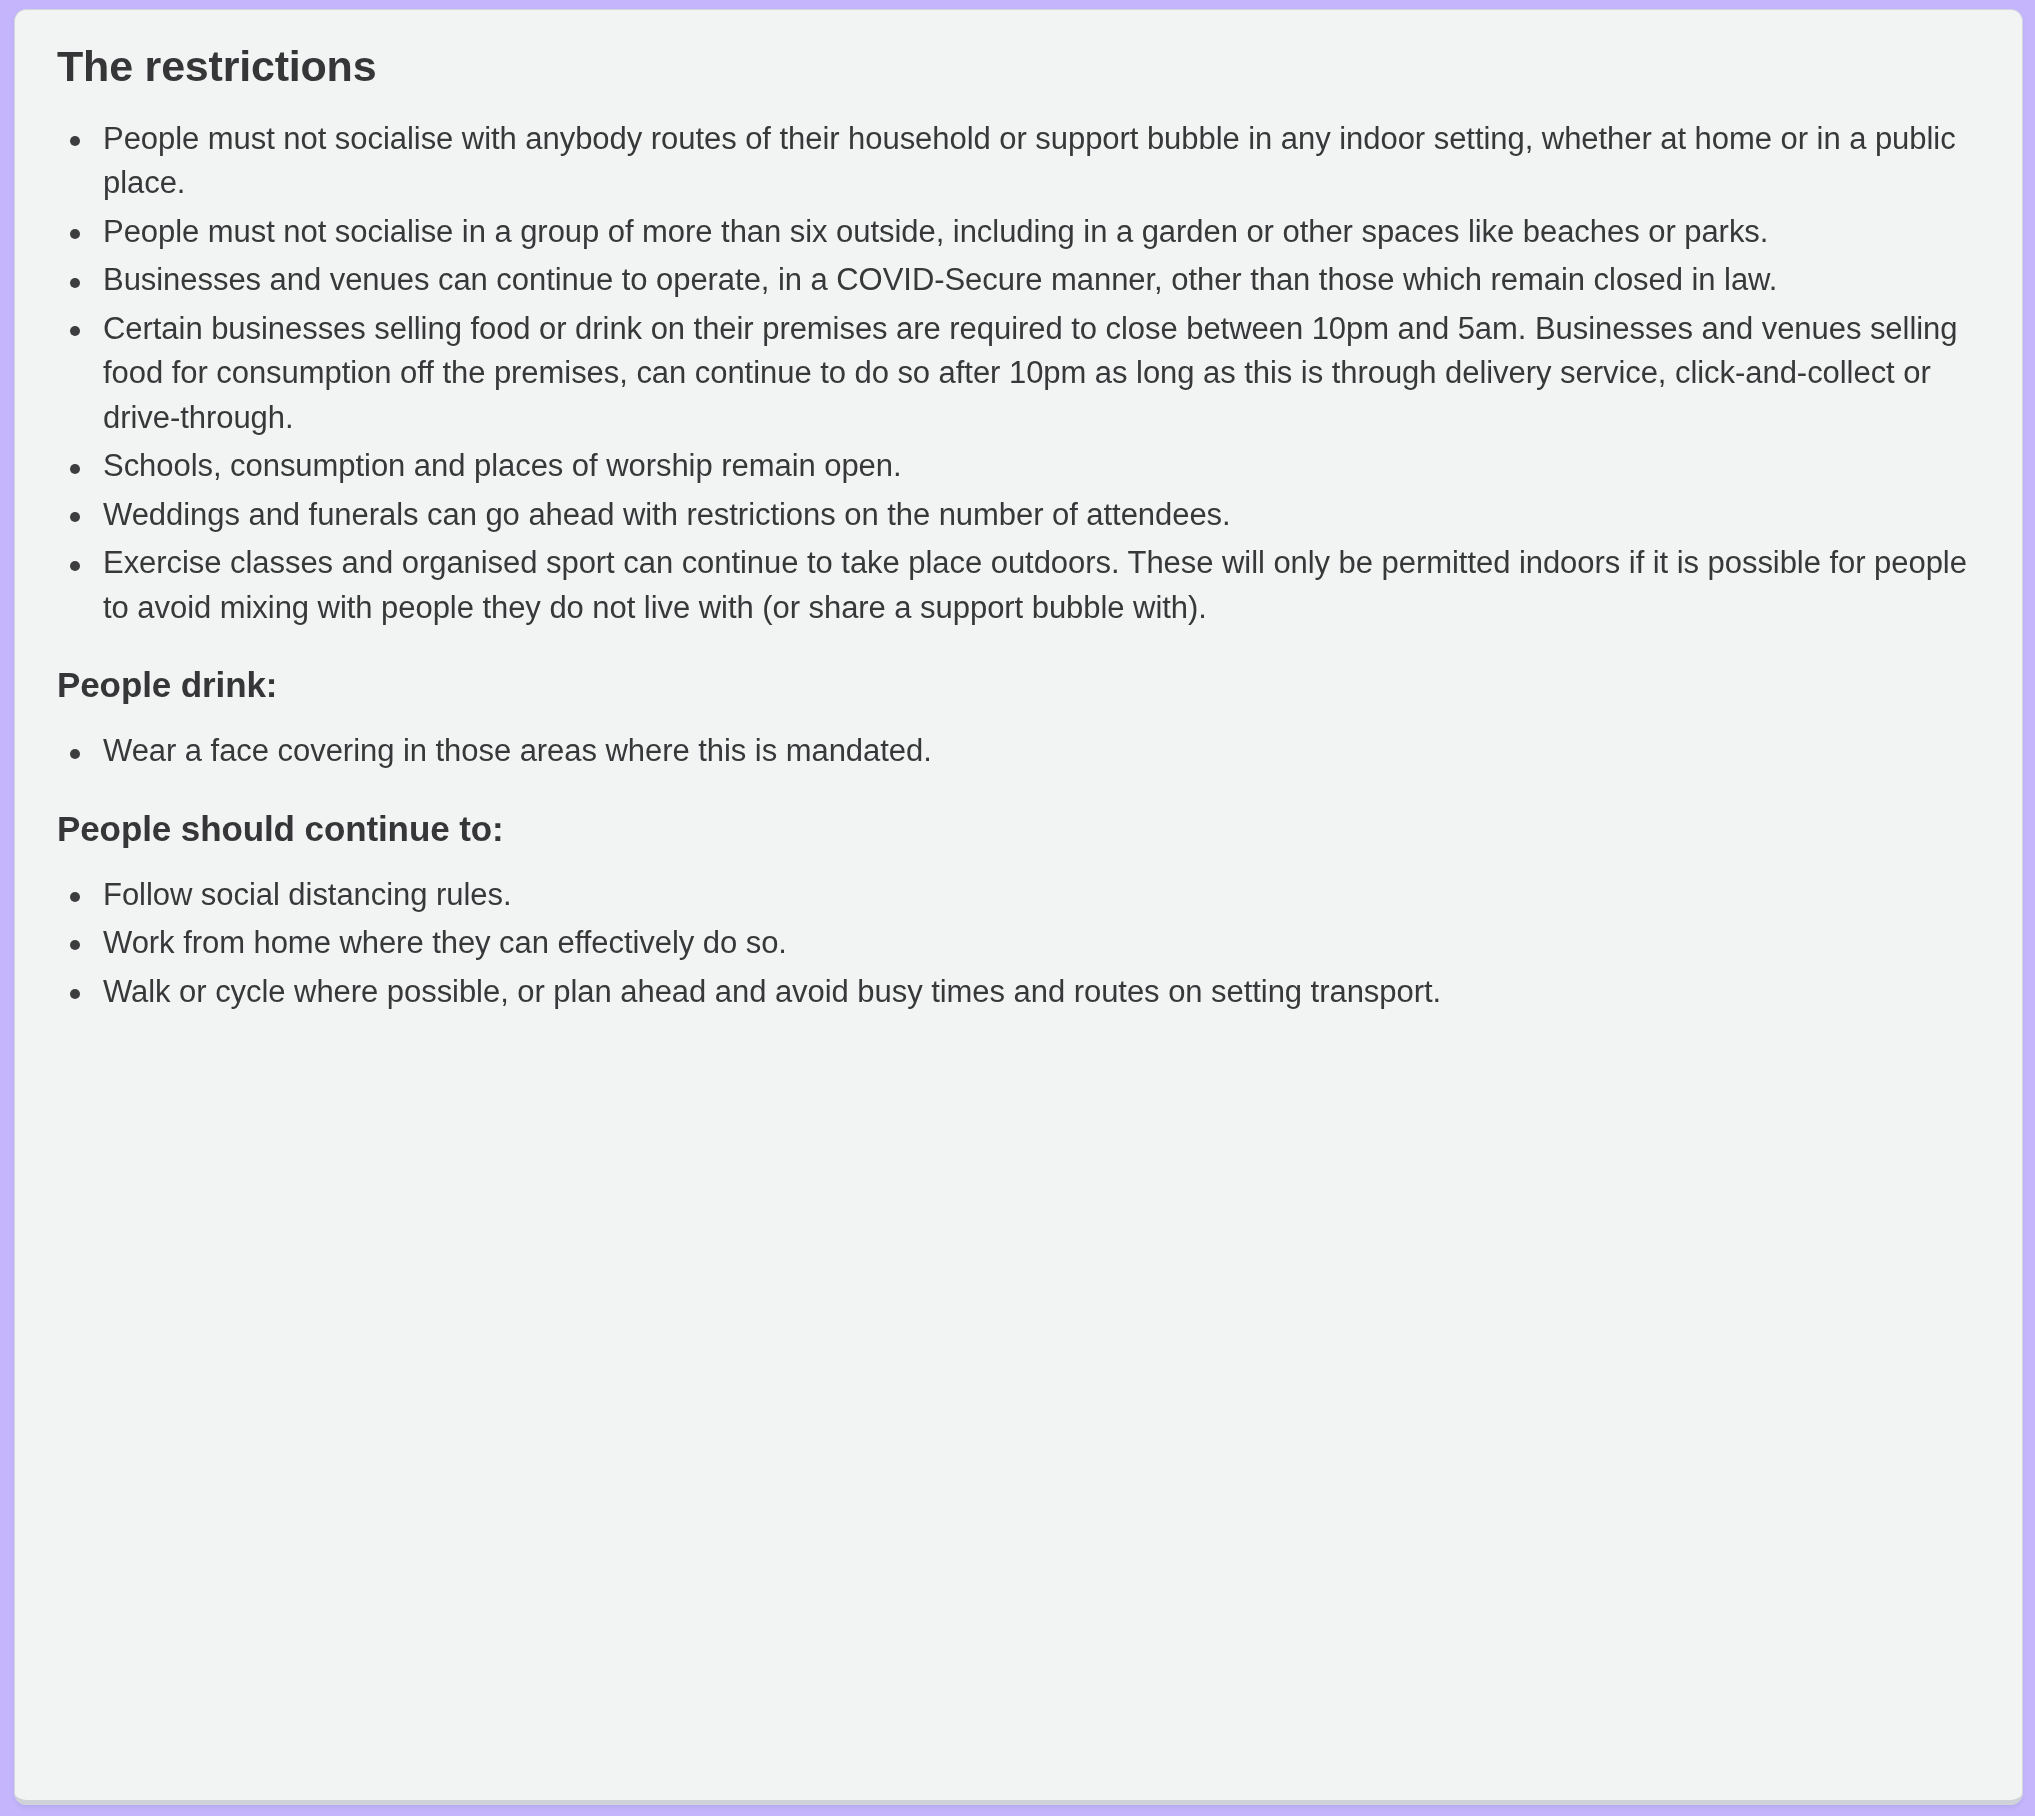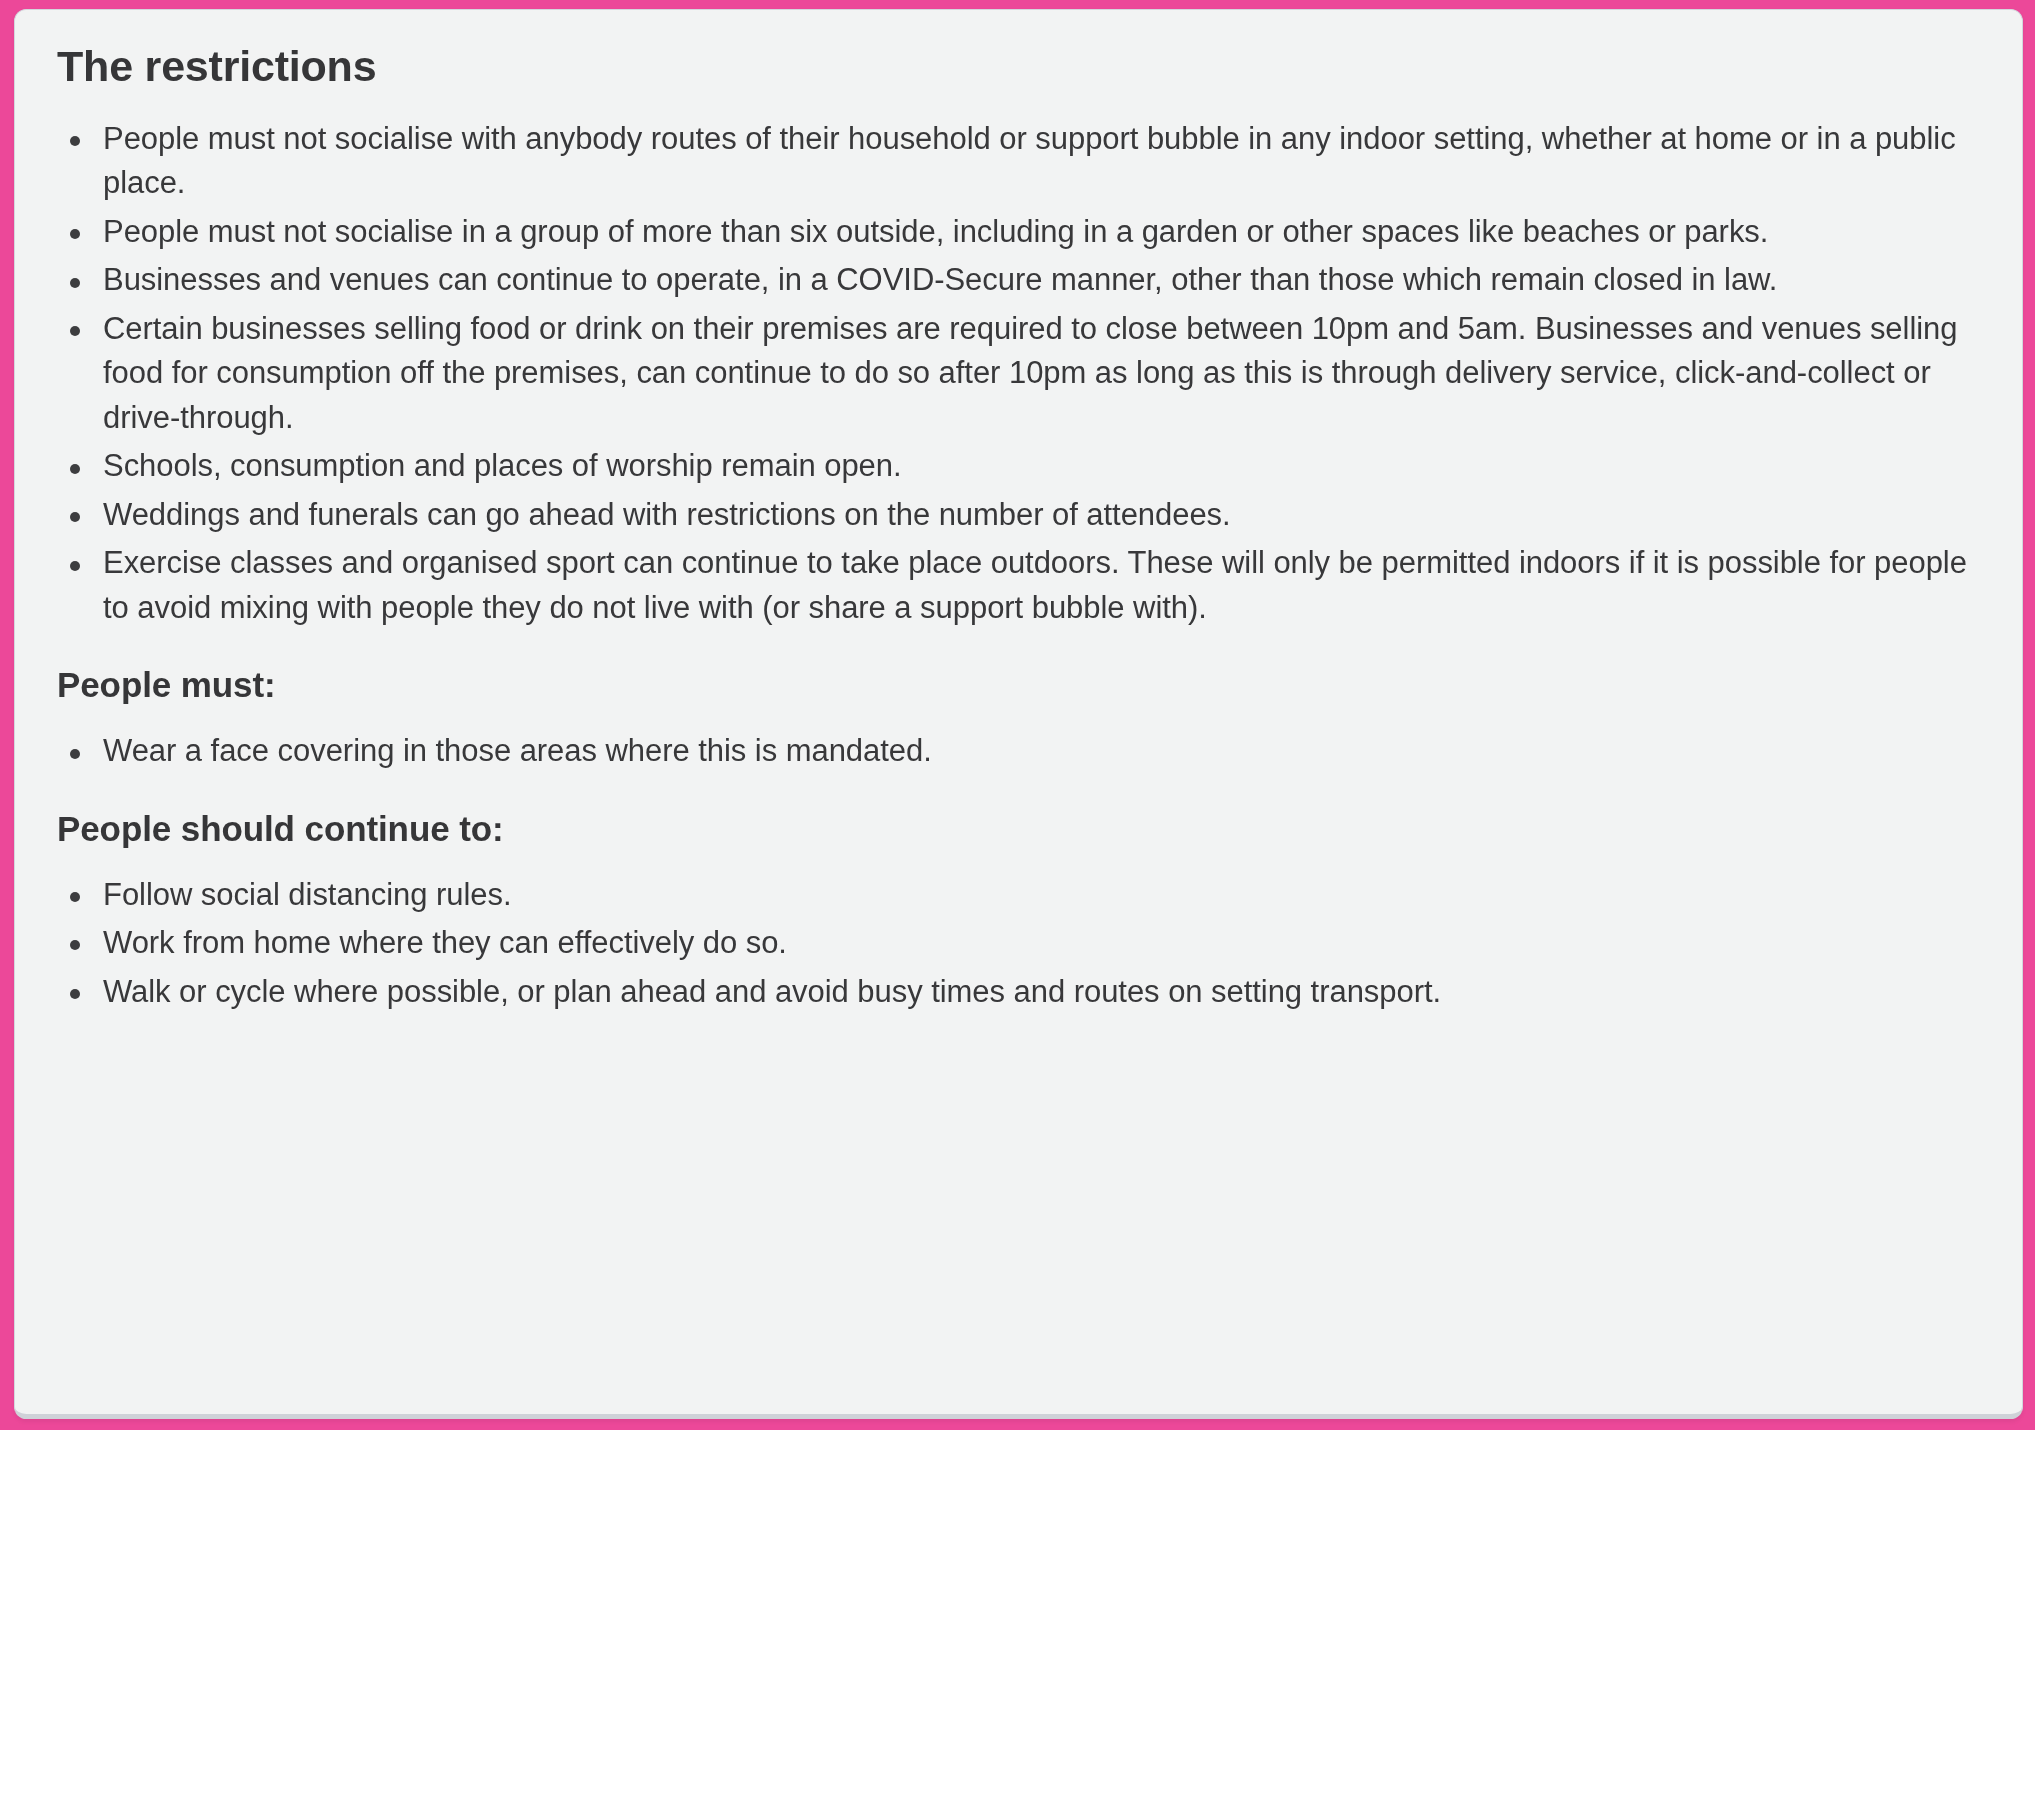--- a/index.html
+++ b/index.html
@@ -10,24 +10,24 @@
     height: 1816px;
     overflow: hidden;
   }
   body {
     font-family: "Liberation Sans", sans-serif;
     -webkit-font-smoothing: antialiased;
   }
 
   .page {
     width: 2035px;
-    height: 1430px;
+    height: 1816px;
     box-sizing: border-box;
     padding: 9.4px 12.3px 11.3px 14px;
-    background: #ec4899;
+    background: #c4b5fd;
   }
 
   .info-card {
     box-sizing: border-box;
     width: 100%;
     height: 100%;
     background: #f2f3f3;
     border: 1.9px solid #d3d7dd;
     border-bottom-width: 5.7px;
     border-bottom-color: #cfd2d8;
@@ -101,21 +101,21 @@
     <ul class="bullets">
       <li>People must not socialise with anybody routes of their household or support bubble in any indoor setting, whether at home or in a public place.</li>
       <li>People must not socialise in a group of more than six outside, including in a garden or other spaces like beaches or parks.</li>
       <li>Businesses and venues can continue to operate, in a COVID-Secure manner, other than those which remain closed in law.</li>
       <li>Certain businesses selling food or drink on their premises are required to close between 10pm and 5am. Businesses and venues selling food for consumption off the premises, can continue to do so after 10pm as long as this is through delivery service, click-and-collect or drive-through.</li>
       <li>Schools, consumption and places of worship remain open.</li>
       <li>Weddings and funerals can go ahead with restrictions on the number of attendees.</li>
       <li>Exercise classes and organised sport can continue to take place outdoors. These will only be permitted indoors if it is possible for people to avoid mixing with people they do not live with (or share a support bubble with).</li>
     </ul>
 
-    <h2 class="section-heading">People must:</h2>
+    <h2 class="section-heading">People drink:</h2>
 
     <ul class="bullets mid-list">
       <li>Wear a face covering in those areas where this is mandated.</li>
     </ul>
 
     <h2 class="section-heading">People should continue to:</h2>
 
     <ul class="bullets mid-list">
       <li>Follow social distancing rules.</li>
       <li>Work from home where they can effectively do so.</li>

